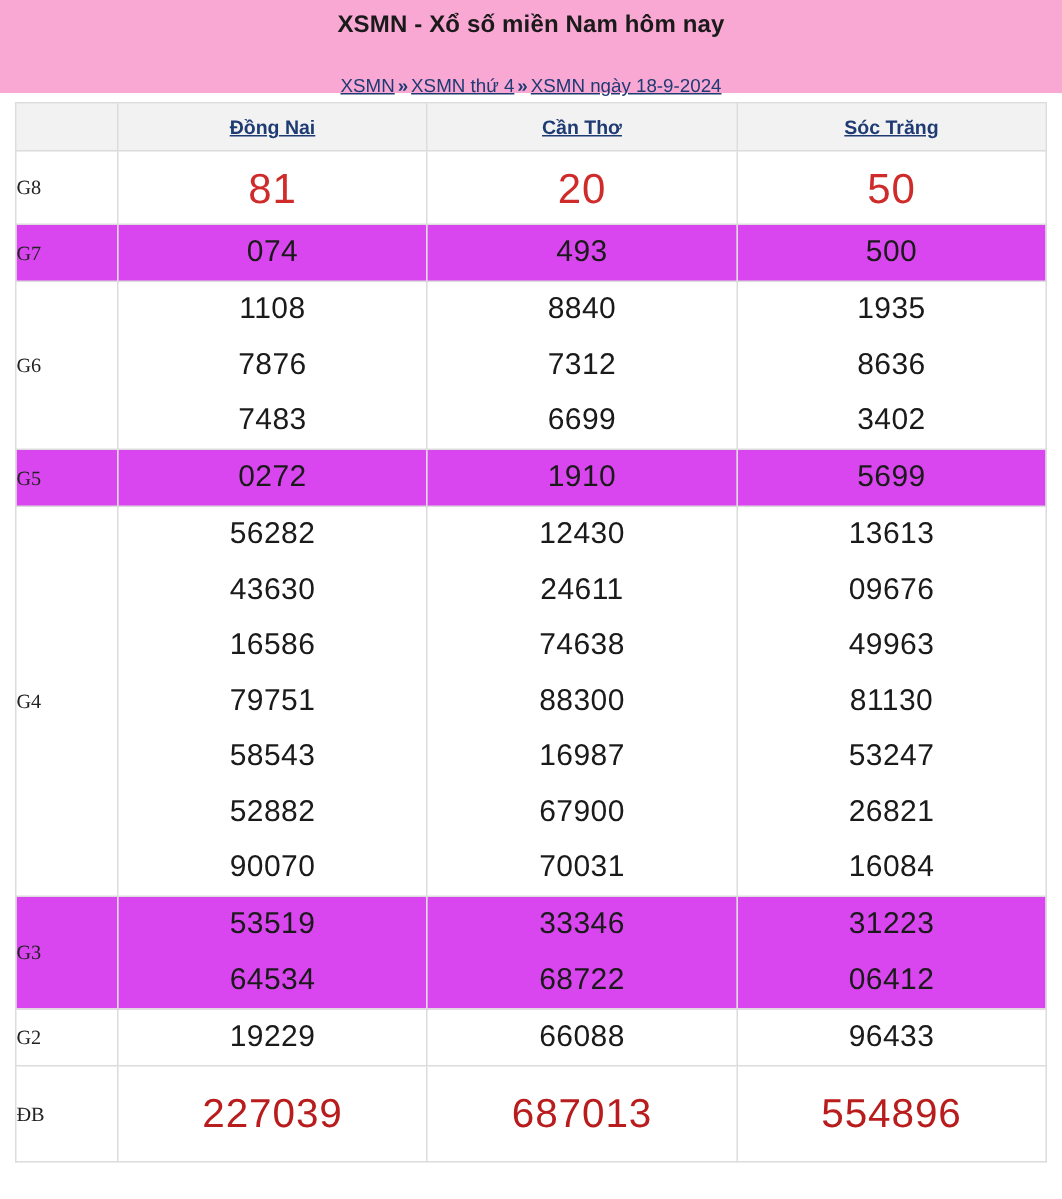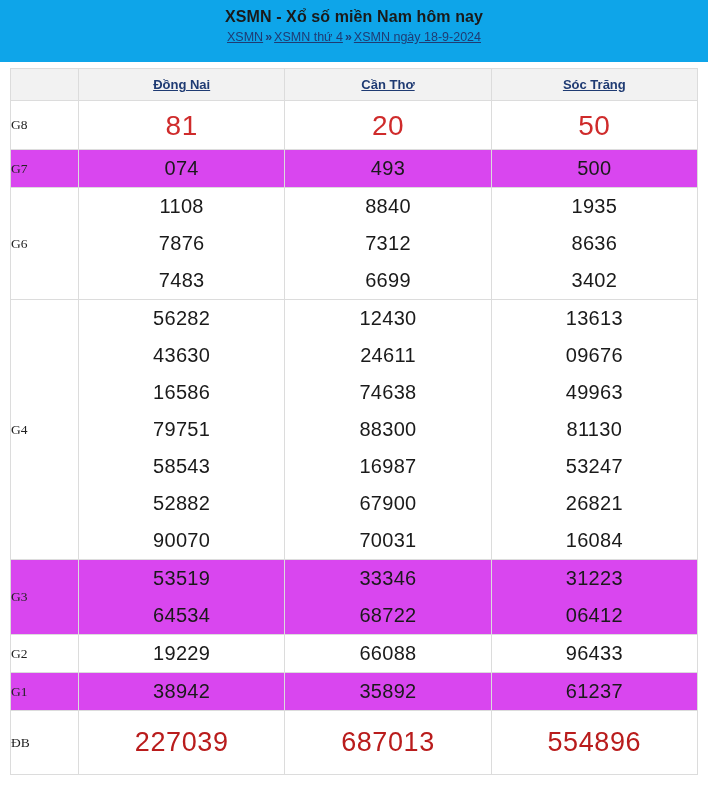--- a/index.html
+++ b/index.html
@@ -9,38 +9,38 @@
   body {
     width: 708px;
     height: 799px;
     background: #ffffff;
     font-family: "Liberation Sans", "DejaVu Sans", sans-serif;
     overflow: hidden;
   }
 
   
   .header-band {
-    background: #0ea5e9;
+    background: #f9a8d4;
     width: 708px;
     height: 62px;
     box-sizing: border-box;
     padding-top: 6px;
     text-align: center;
   }
   .page-title {
     font-size: 16px;
     font-weight: bold;
     color: #1a1a1a;
     letter-spacing: 0.1px;
     line-height: 22px;
     margin: 0;
     padding: 0;
   }
   .breadcrumb {
-    margin-top: 0;
+    margin-top: 20px;
     font-size: 12.5px;
     line-height: 18px;
     color: #1f3b73;
     white-space: nowrap;
   }
   .breadcrumb a {
     color: #1f3b73;
     text-decoration: underline;
     cursor: pointer;
   }
@@ -222,20 +222,38 @@
             </div>
           </td>
           <td class="val">
             <div class="stack">
               <span>1935</span>
               <span>8636</span>
               <span>3402</span>
             </div>
           </td>
         </tr>
+        <tr class="row-gray h-one">
+          <td class="lbl">G5</td>
+          <td class="val">
+            <div class="stack">
+              <span>0272</span>
+            </div>
+          </td>
+          <td class="val">
+            <div class="stack">
+              <span>1910</span>
+            </div>
+          </td>
+          <td class="val">
+            <div class="stack">
+              <span>5699</span>
+            </div>
+          </td>
+        </tr>
         <tr class="row-white h-g4">
           <td class="lbl">G4</td>
           <td class="val">
             <div class="stack">
               <span>56282</span>
               <span>43630</span>
               <span>16586</span>
               <span>79751</span>
               <span>58543</span>
               <span>52882</span>
@@ -297,38 +315,20 @@
             <div class="stack">
               <span>66088</span>
             </div>
           </td>
           <td class="val">
             <div class="stack">
               <span>96433</span>
             </div>
           </td>
         </tr>
-        <tr class="row-gray h-one">
-          <td class="lbl">G1</td>
-          <td class="val">
-            <div class="stack">
-              <span>38942</span>
-            </div>
-          </td>
-          <td class="val">
-            <div class="stack">
-              <span>35892</span>
-            </div>
-          </td>
-          <td class="val">
-            <div class="stack">
-              <span>61237</span>
-            </div>
-          </td>
-        </tr>
         <tr class="row-white h-db">
           <td class="lbl">ĐB</td>
           <td class="val db-red">
             <div class="stack">
               <span>227039</span>
             </div>
           </td>
           <td class="val db-red">
             <div class="stack">
               <span>687013</span>

